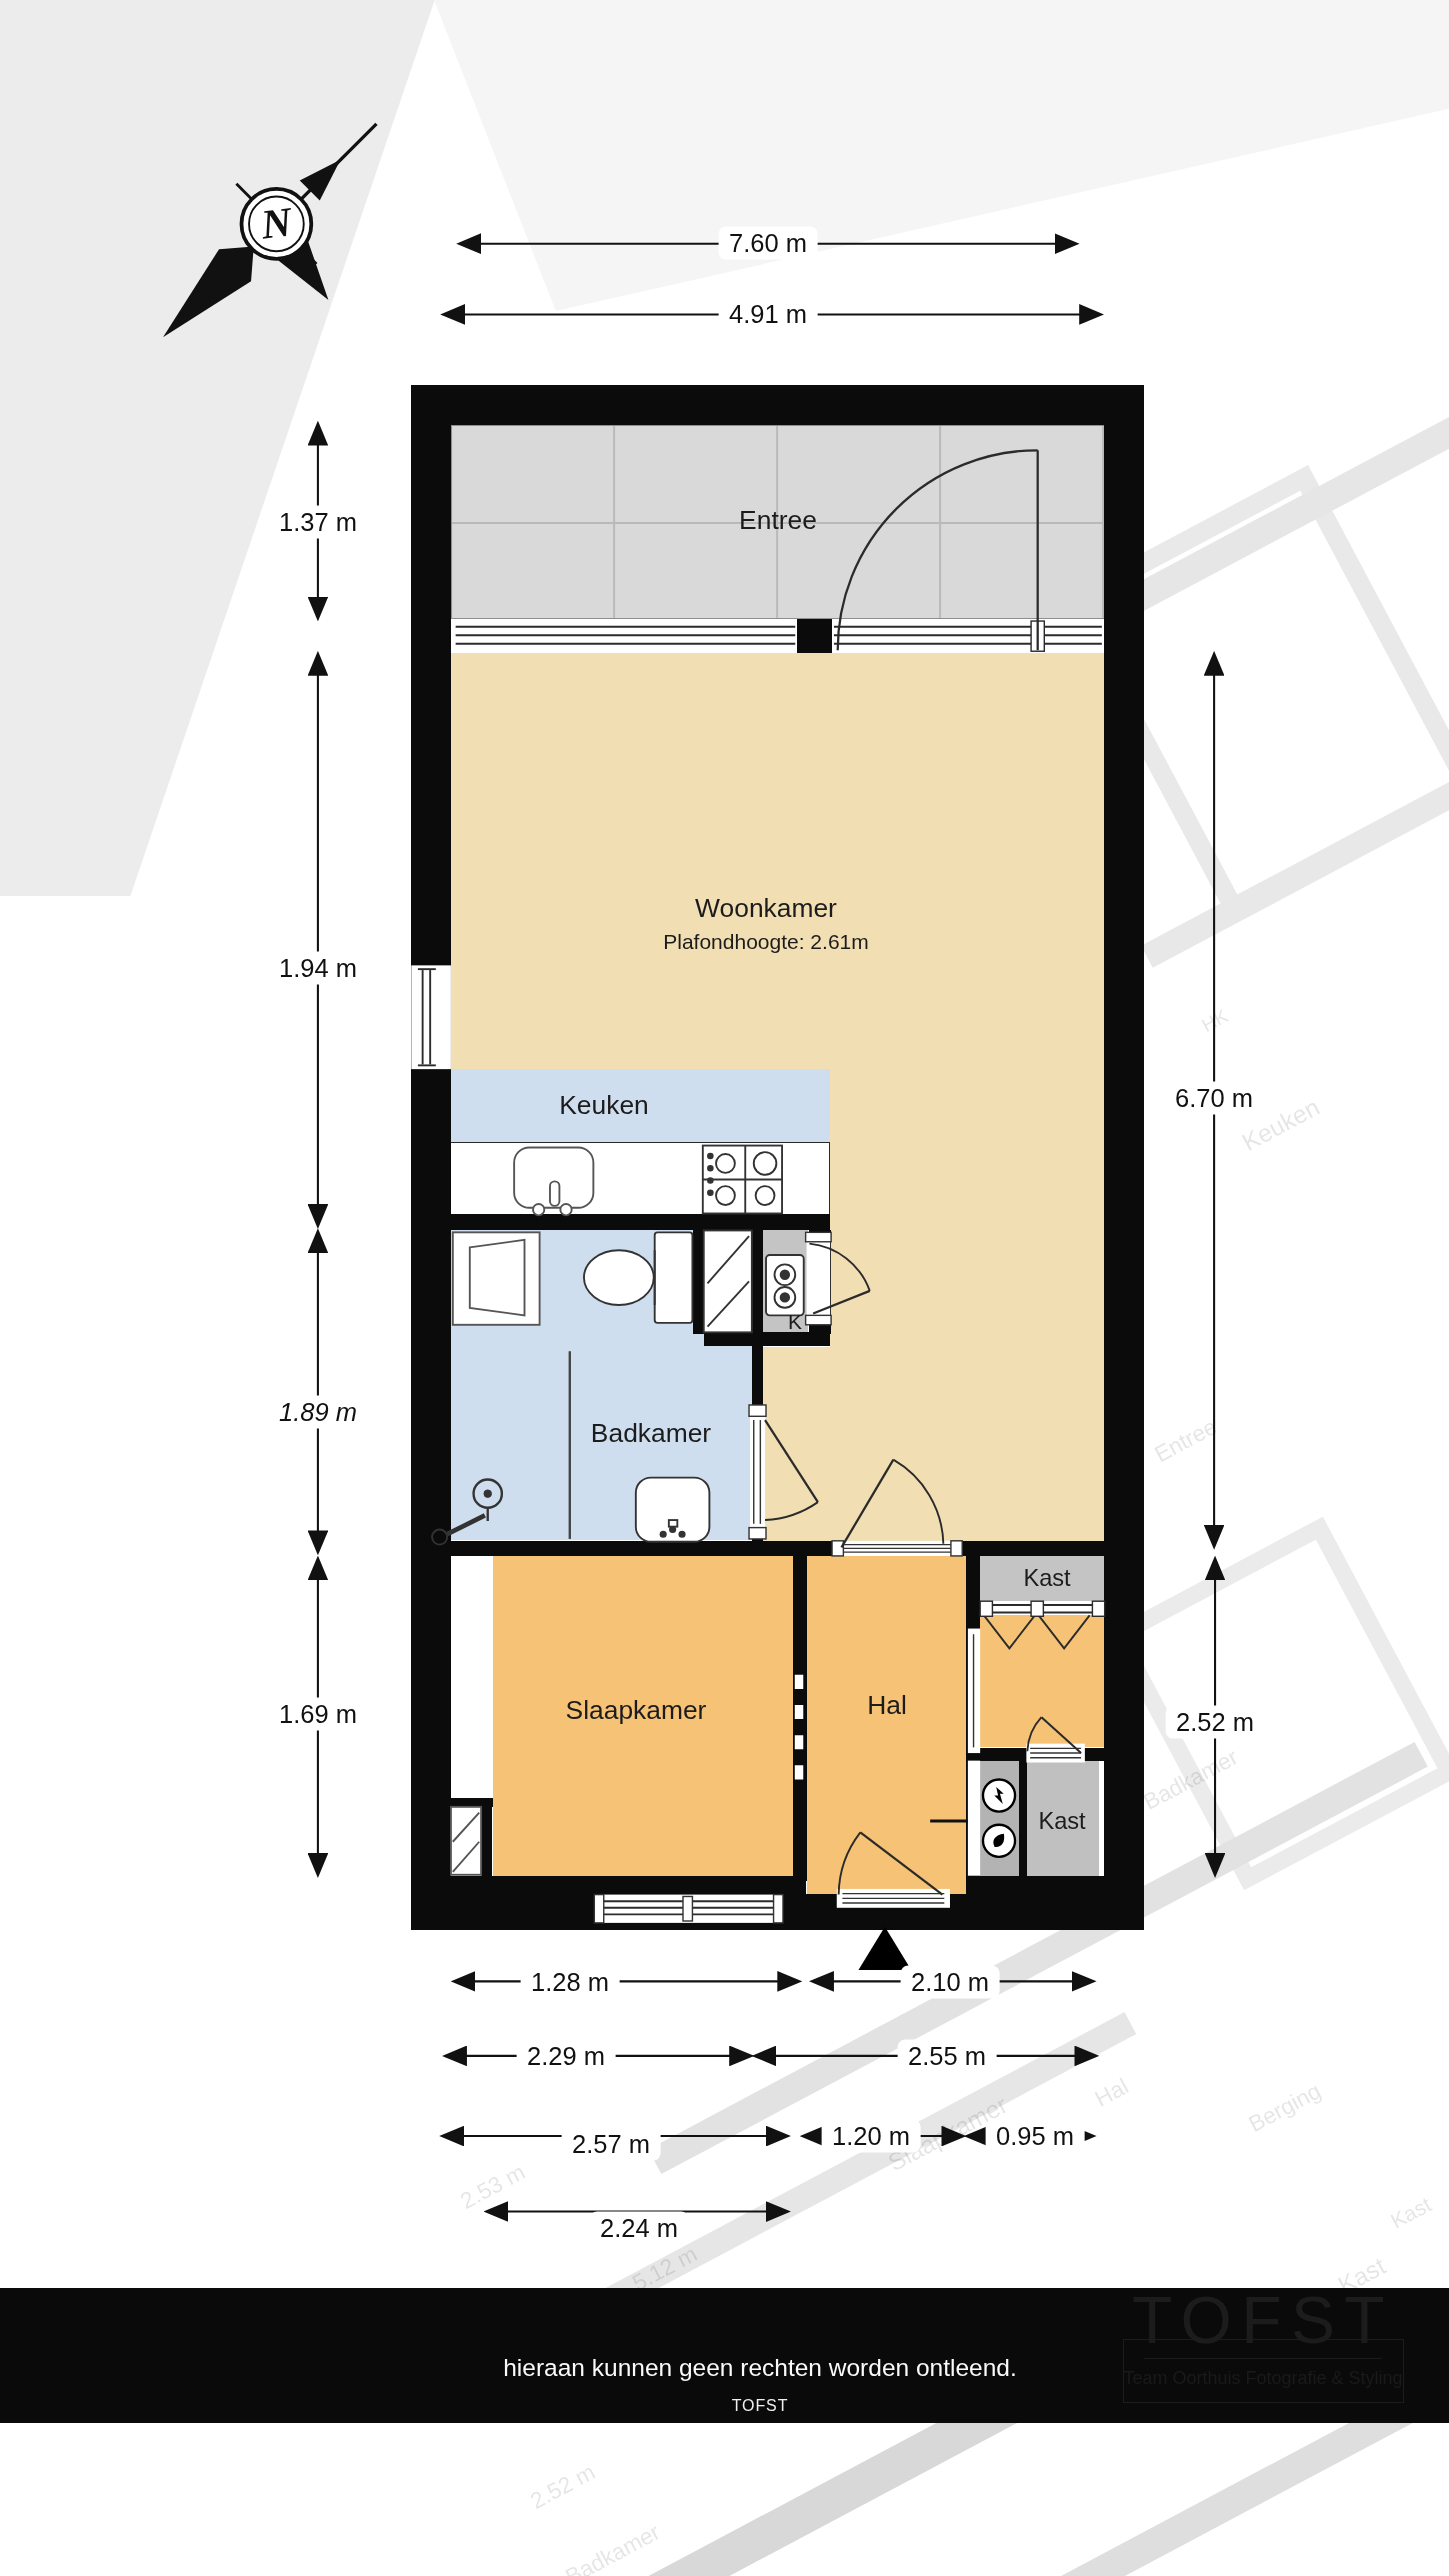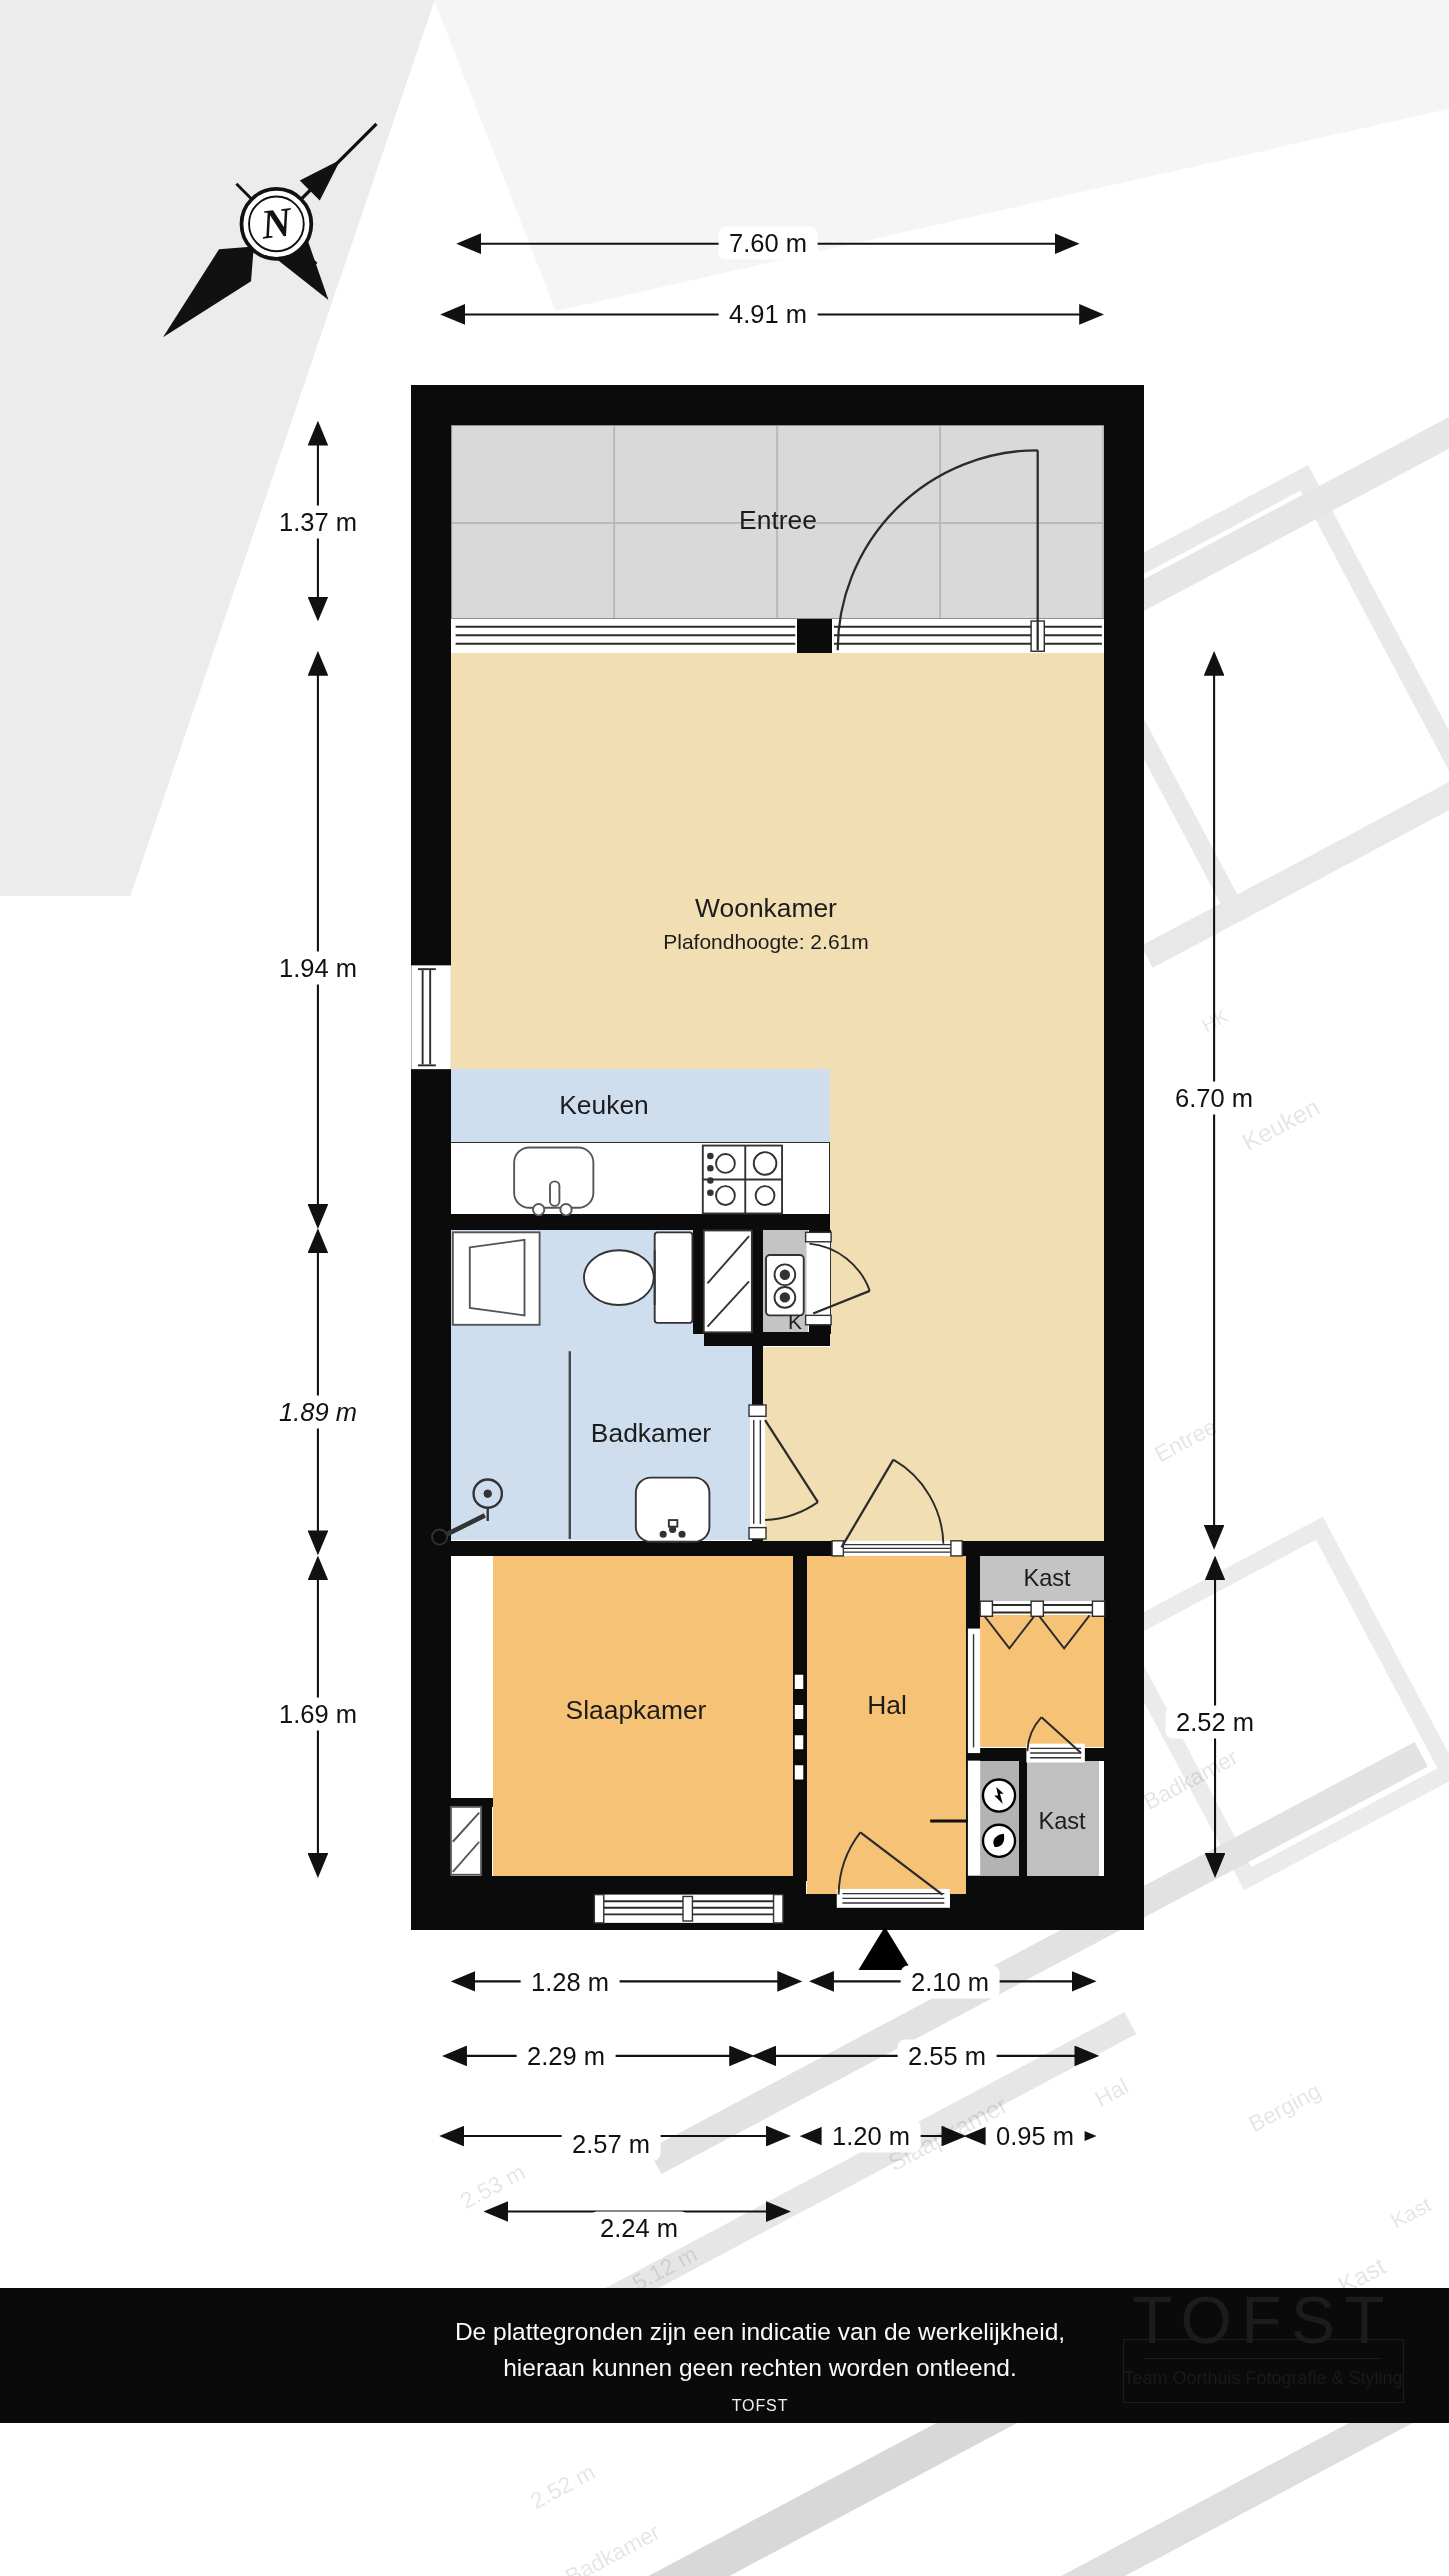--- a/index.html
+++ b/index.html
@@ -352,21 +352,21 @@
   <div class="chip" style="left:950px;top:1982px;">2.10 m</div>
   <div class="chip" style="left:566px;top:2056px;">2.29 m</div>
   <div class="chip" style="left:947px;top:2056px;">2.55 m</div>
   <div class="chip" style="left:611px;top:2136px;margin-top:8px;">2.57 m</div>
   <div class="chip" style="left:871px;top:2136px;">1.20 m</div>
   <div class="chip" style="left:1035px;top:2136px;">0.95 m</div>
   <div class="chip" style="left:639px;top:2212px;margin-top:16px;">2.24 m</div>
 
   <div id="footer">
     <div class="ftext">
-      <span>De plattegronden zijn een indicatie van de werkelijkheid,</span><br>
+      <br>
       <span>hieraan kunnen geen rechten worden ontleend.</span>
       <span class="ftofst">TOFST</span>
     </div>
     <div id="logo">
       <div class="box"></div>
       <div class="big">TOFST</div>
       <div class="rule"></div>
       <div class="tag">Team Oorthuis Fotografie &amp; Styling</div>
     </div>
   </div>

